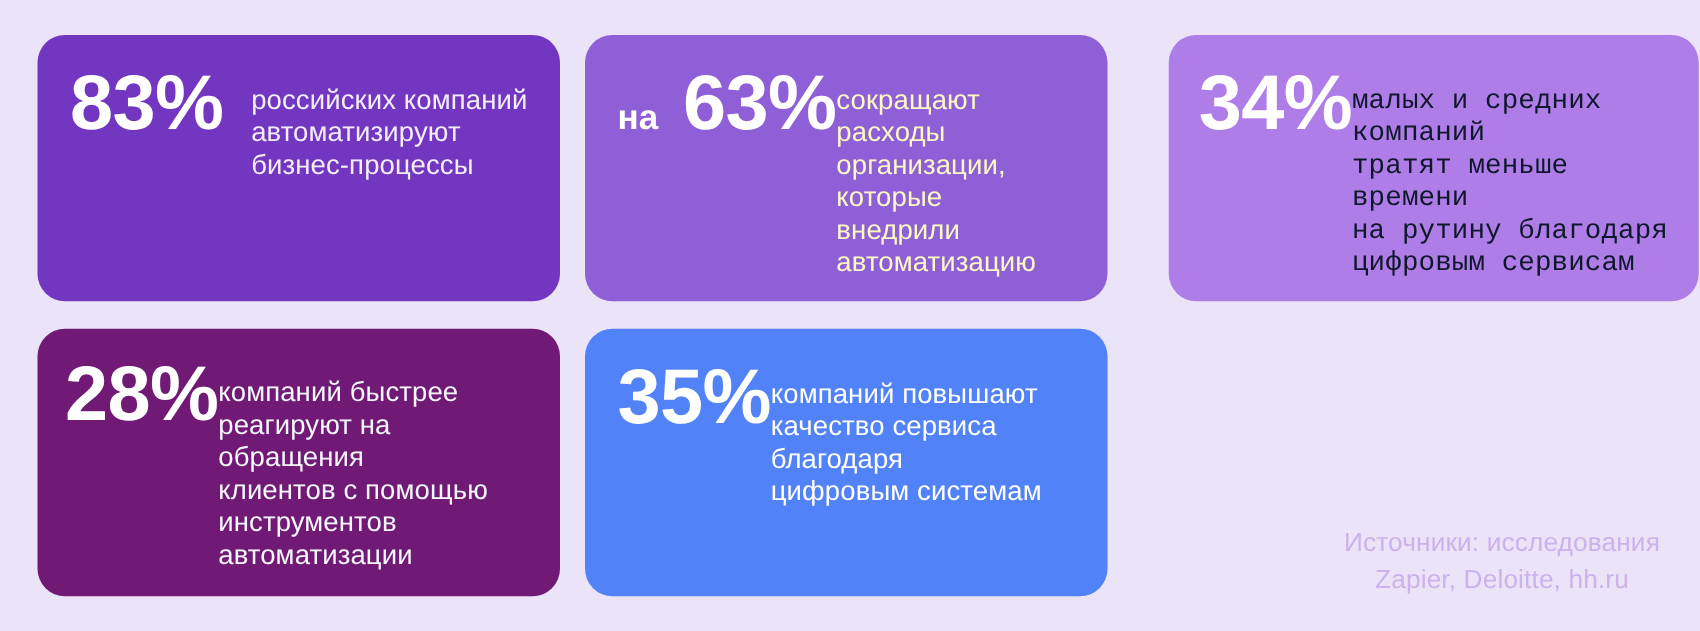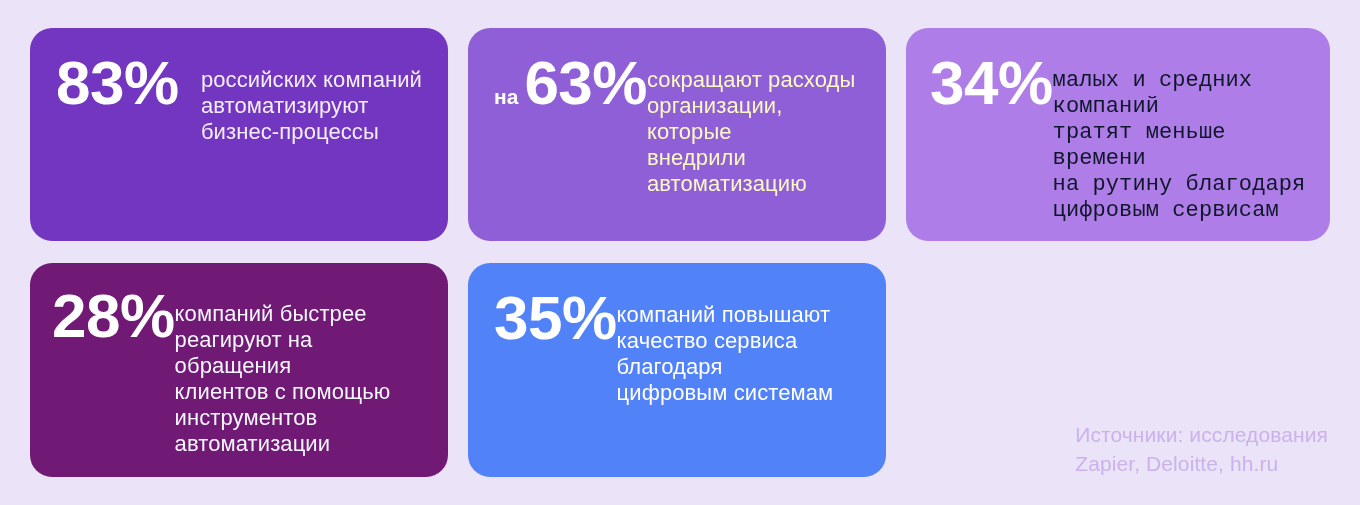--- a/index.html
+++ b/index.html
@@ -41,25 +41,25 @@
   .stat-number {
     font-size: 62px;
     font-weight: 700;
     line-height: 0.92;
     letter-spacing: -0.5px;
     color: #ffffff;
     white-space: nowrap;
     display: block;
   }
   .stat-prefix {
-    font-size: 21px;
+    font-size: 28px;
     font-weight: 700;
     letter-spacing: 0px;
     color: #ffffff;
-    margin-right: 6px;
+    margin-right: 20px;
   }
 
   .stat-text {
     font-size: 22px;
     font-weight: 400;
     line-height: 1.18;
     color: #f4f0fb;
     white-space: pre-line;
     letter-spacing: 0.1px;
     margin-top: 13px;
@@ -69,21 +69,21 @@
   .card-3 .stat-text { margin-top: 14px; color: #0f172a; font-family: Liberation Mono, monospace; }
   .card-4 .stat-text { margin-top: 14px; color: #f5f6fe; }
   .card-1 .stat-text { color: #f4eefb; }
   .card-2 .stat-text { color: #fef9c3; }
   .card-5 .stat-text { color: #ffffff; margin-bottom: 2px; }
 
   .sources {
     position: absolute;
     right: 32px;
     bottom: 26px;
-    text-align: left;
+    text-align: center;
     font-size: 21px;
     line-height: 1.38;
     font-weight: 400;
     color: #cbb2ec;
     white-space: pre-line;
     letter-spacing: 0.1px;
   }
 </style>
 </head>
 <body style="background: rgb(235, 227, 247);">
@@ -101,21 +101,21 @@
 
   <div class="card card-2" style="background-color: rgb(143, 95, 216);">
     <div class="stat-number">
       <span class="stat-prefix">на</span><span>63%</span>
     </div>
     <div class="stat-text">сокращают расходы
 организации, которые
 внедрили автоматизацию</div>
   </div>
 
-  <div class="card card-3" style="background-color: rgb(174, 125, 232);">
+  <div class="card card-3" style="background-color: rgb(174, 125, 232); margin-left: 29px;">
     <div class="stat-number">
       <span>34%</span>
     </div>
     <div class="stat-text">малых и средних компаний
 тратят меньше времени
 на рутину благодаря
 цифровым сервисам</div>
   </div>
 
   <div class="card card-4" style="background-color: #701a75;">

